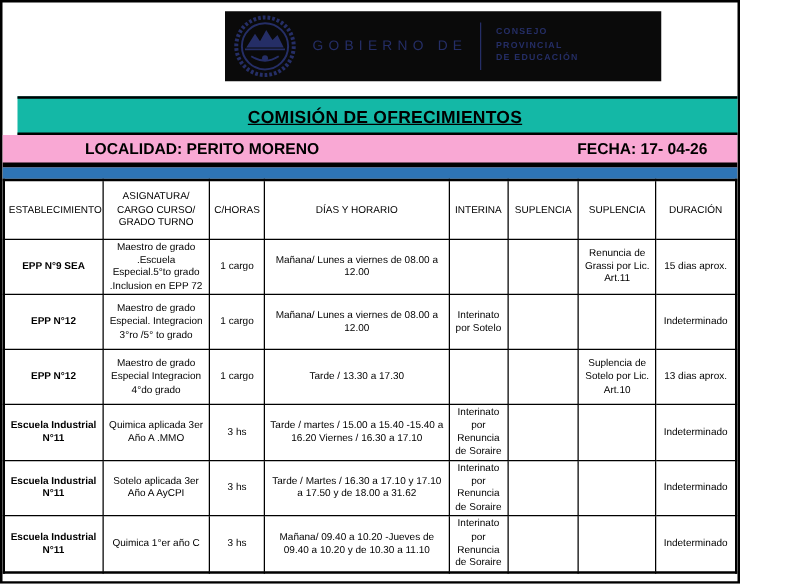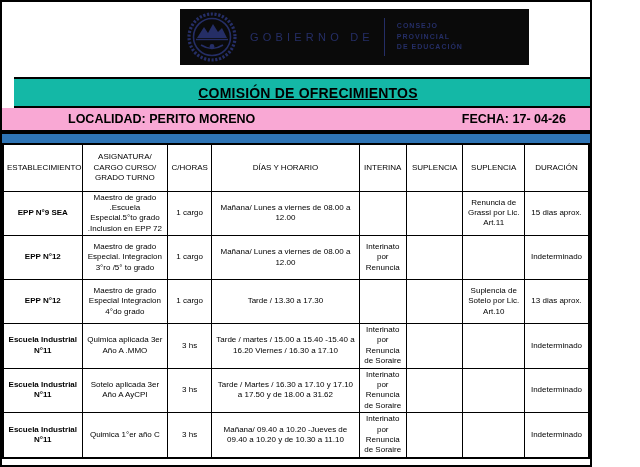--- a/index.html
+++ b/index.html
@@ -143,21 +143,21 @@
             <td></td>
             <td></td>
             <td>Renuncia de Grassi  por Lic. Art.11</td>
             <td>15 dias aprox.</td>
           </tr>
           <tr>
             <td class="estab">EPP N°12</td>
             <td>Maestro de grado Especial. Integracion 3°ro /5° to grado</td>
             <td>1 cargo</td>
             <td>Mañana/ Lunes a viernes de 08.00 a 12.00</td>
-            <td>Interinato por Renuncia</td>
+            <td>Interinato por Sotelo</td>
             <td></td>
             <td></td>
             <td>Indeterminado</td>
           </tr>
           <tr>
             <td class="estab">EPP N°12</td>
             <td>Maestro de grado Especial Integracion 4°do grado</td>
             <td>1 cargo</td>
             <td>Tarde / 13.30 a 17.30</td>
             <td></td>

